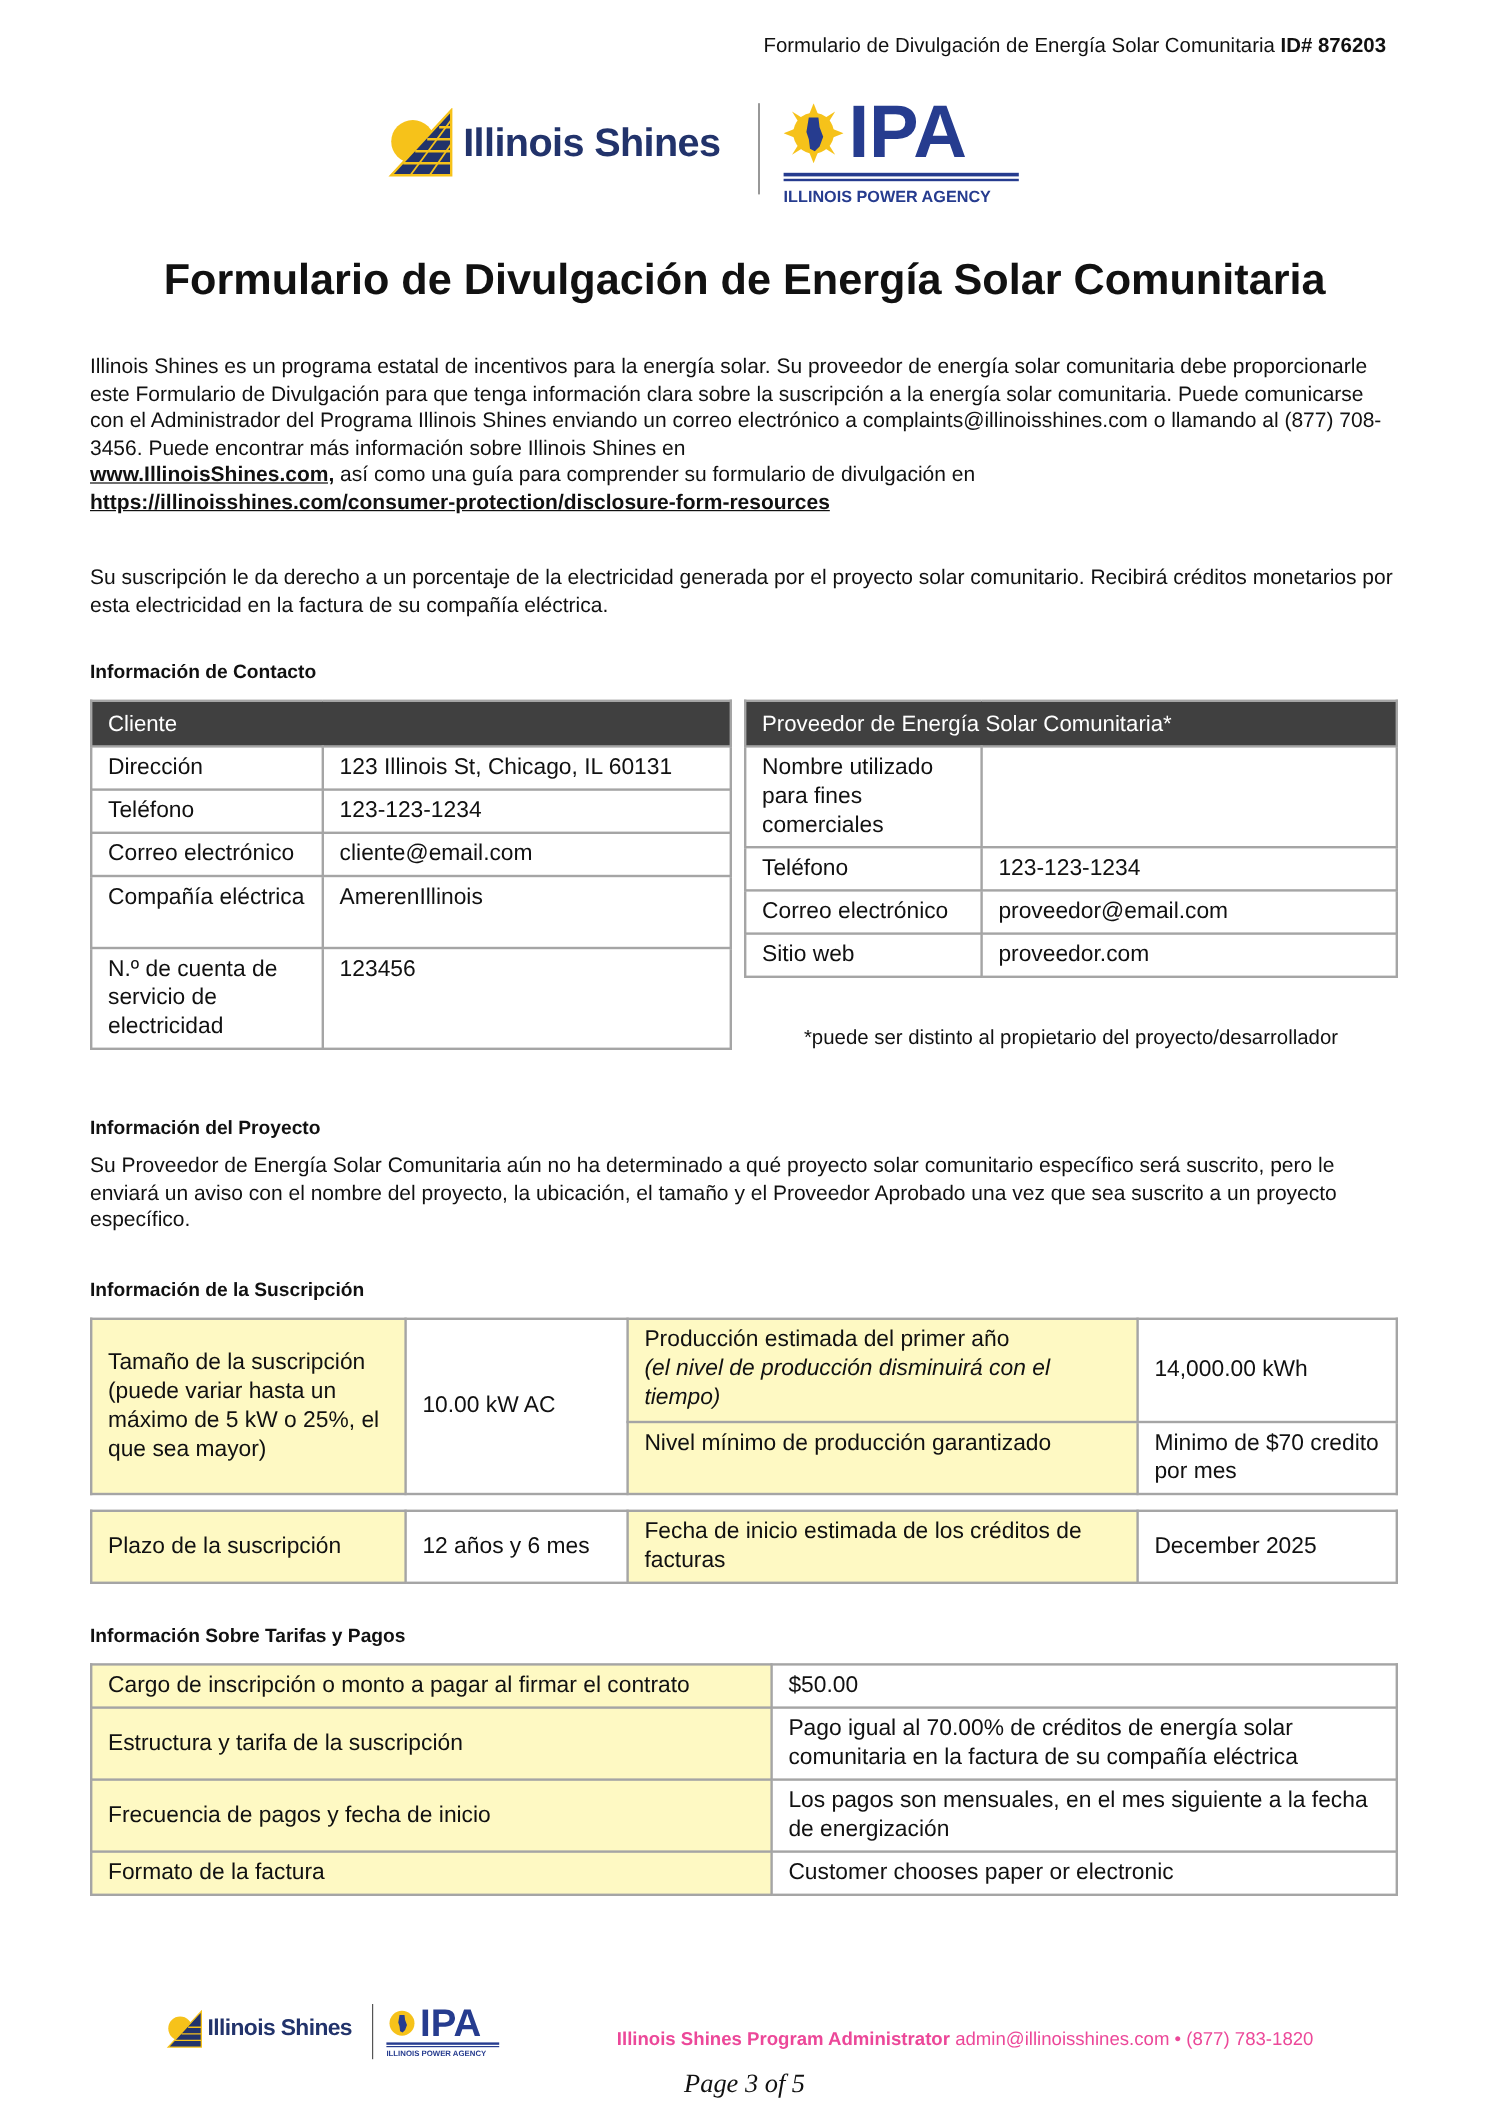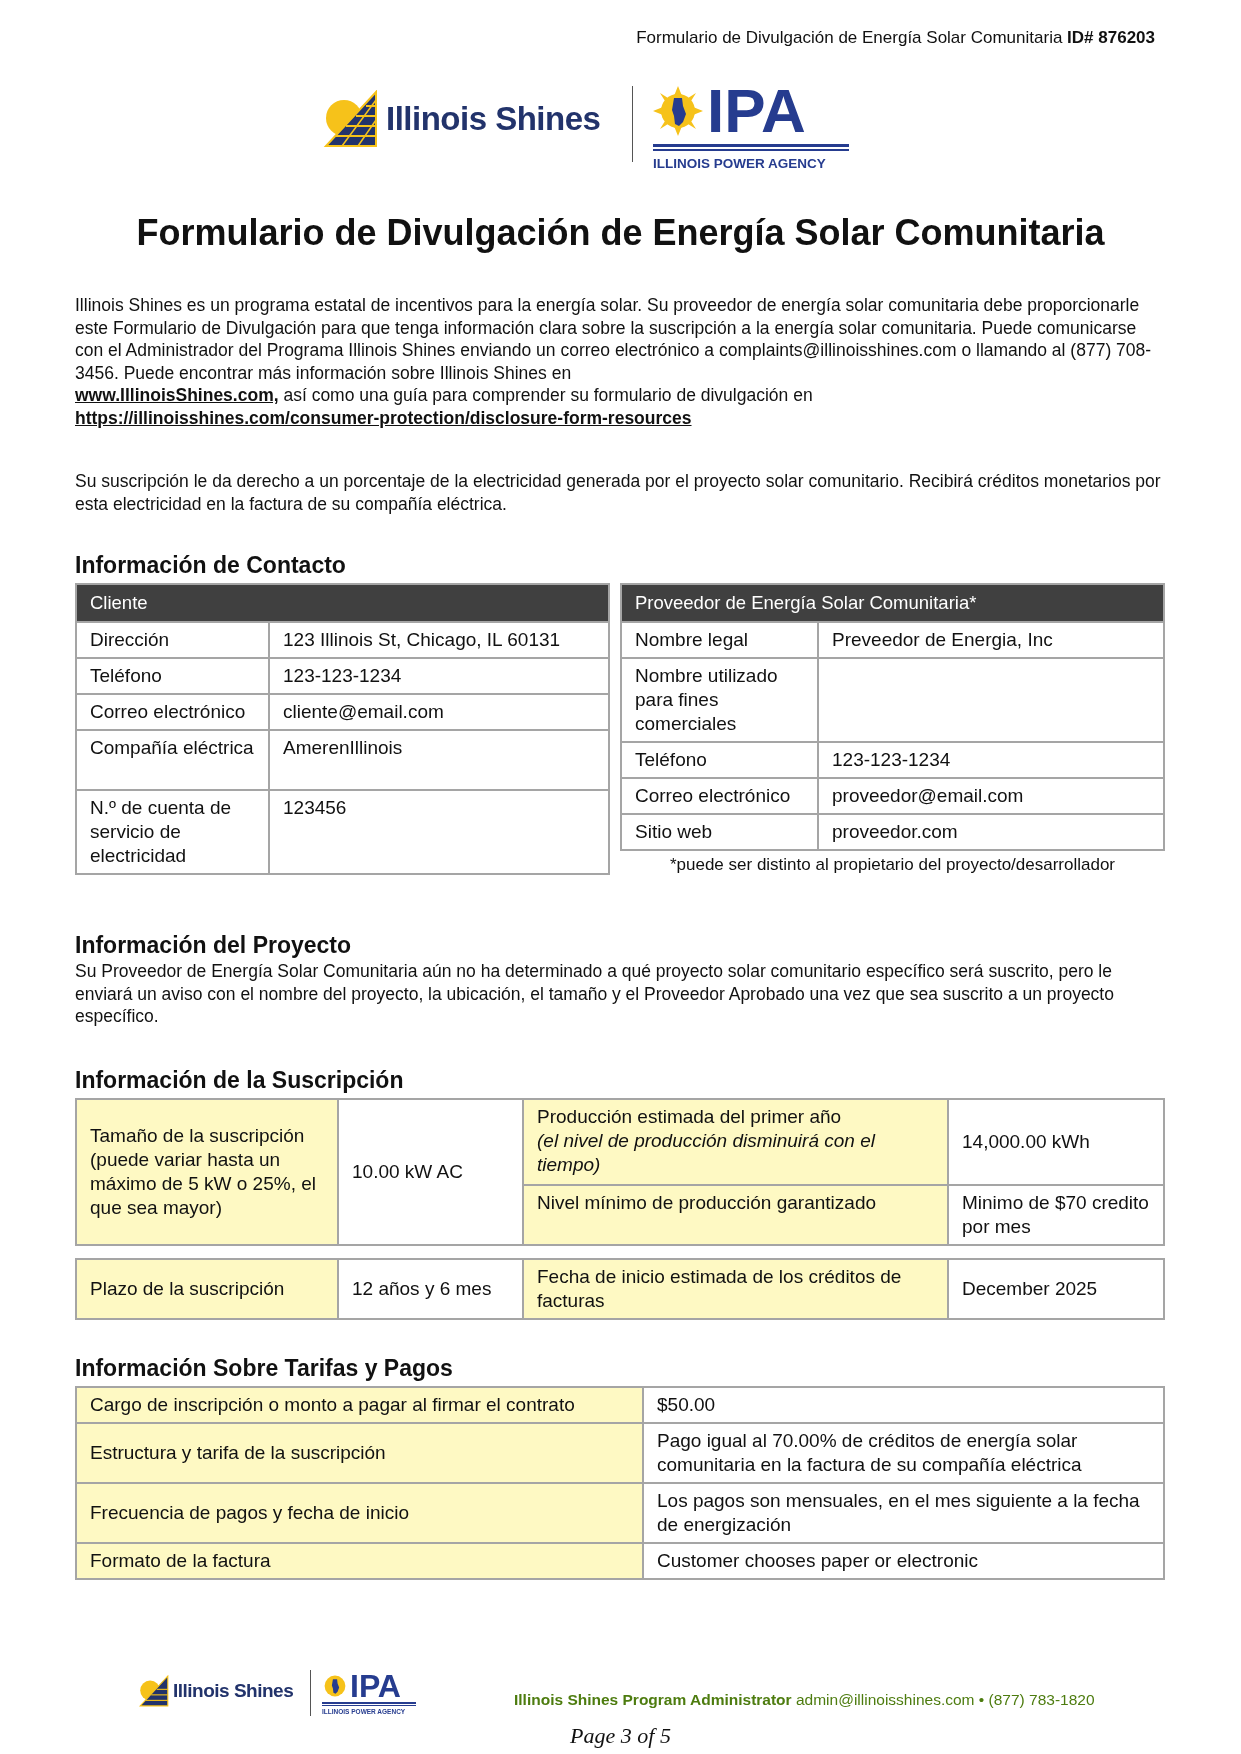--- a/index.html
+++ b/index.html
@@ -17,31 +17,31 @@
   .ipa-text { color: #263c8f; font-weight: bold; line-height: 1; }
   .ipa-lines { border-top: 3px solid #263c8f; border-bottom: 2px solid #263c8f; height: 2px; }
   .ipa-sub { color: #263c8f; font-weight: bold; white-space: nowrap; }
   .vsep { background: #555; width: 1px; }
 
   .title { top: 212px; left: 0; width: 1241px; text-align: center; font-size: 36px; font-weight: bold; color: #111; }
 
   .para { left: 75px; width: 1090px; font-size: 17.5px; line-height: 22.5px; color: #111; }
   .para a { color: #111; font-weight: bold; text-decoration: underline; }
 
-  .h2 { left: 75px; font-size: 23px; font-weight: bold; color: #111; }
+  .h2 { left: 75px; font-size: 16px; font-weight: bold; color: #111; }
 
   table { border-collapse: collapse; position: absolute; font-size: 19px; color: #111; }
   td, th { border: 2px solid #a5a5a5; padding: 5px 13px; vertical-align: top; text-align: left; line-height: 24px; }
   th { background: #404040; color: #fff; font-weight: normal; font-size: 18.5px; padding: 6px 13px; }
   .green { background: #fef9c3; }
   .vmid { vertical-align: middle; }
   .ital { font-style: italic; }
 
   .footnote { font-size: 17px; color: #111; }
-  .footer-admin { top: 1691px; left: 514px; font-size: 15.5px; color: #4d7c0f; white-space: nowrap; }
+  .footer-admin { top: 1691px; left: 514px; font-size: 15.5px; color: #ec4899; white-space: nowrap; }
   .footer-admin b { font-weight: bold; }
   .pageno { top: 1723px; left: 0; width: 1241px; text-align: center; font-family: "Liberation Serif", serif; font-style: italic; font-size: 22px; }
 </style>
 </head>
 <body>
 
 <div class="abs hdr-id">
   <span>Formulario de Divulgación de Energía Solar Comunitaria</span>
   <b>ID# 876203</b>
 </div>
@@ -129,24 +129,20 @@
 <table style="top:583px; left:620px; width:545px;">
   <colgroup>
       <col style="width:197px">
       <col>
     </colgroup>
   <tbody>
       <tr>
         <th colspan="2">Proveedor de Energía Solar Comunitaria*</th>
       </tr>
   <tr>
-    <td>Nombre legal</td>
-    <td>Preveedor de Energia, Inc</td>
-  </tr>
-  <tr>
     <td style="height:72px;">Nombre utilizado para fines comerciales</td>
     <td></td>
   </tr>
   <tr>
     <td>Teléfono</td>
     <td>123-123-1234</td>
   </tr>
   <tr>
     <td>Correo electrónico</td>
     <td>proveedor@email.com</td>

